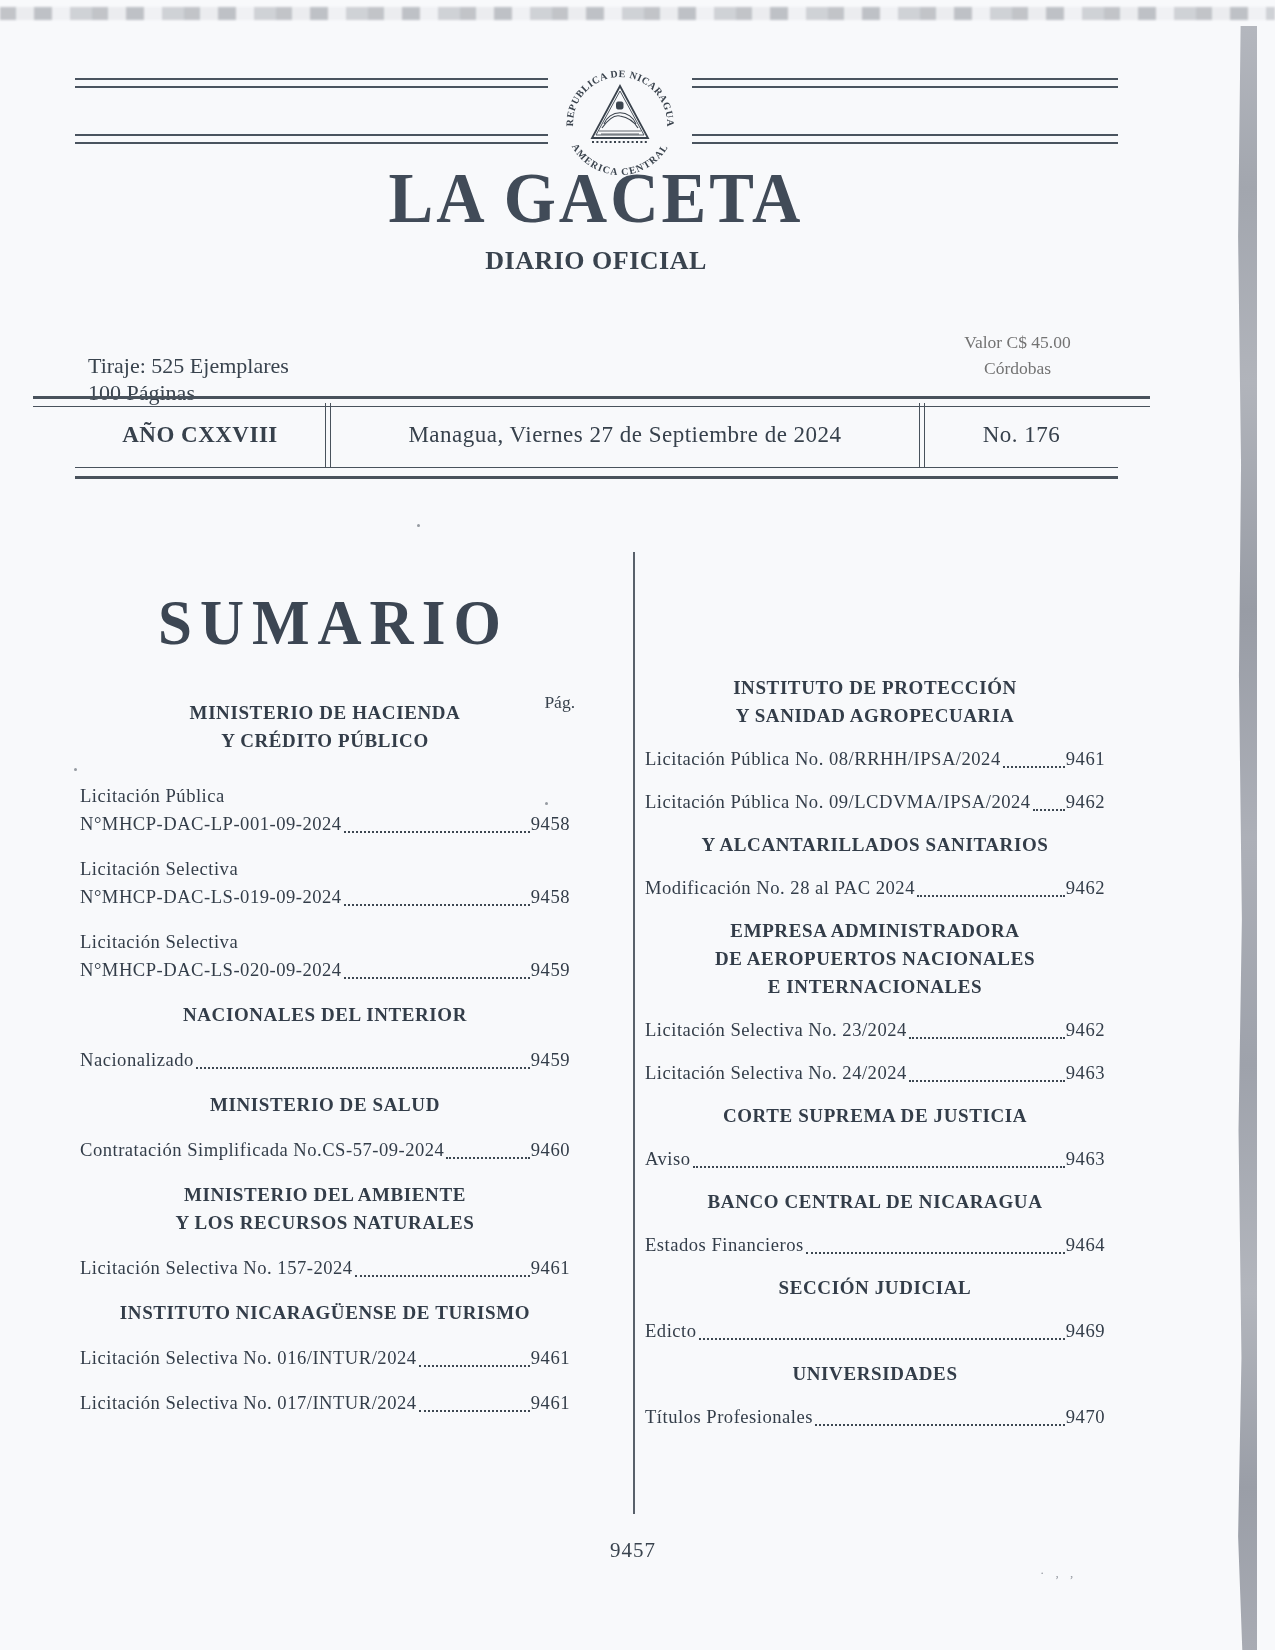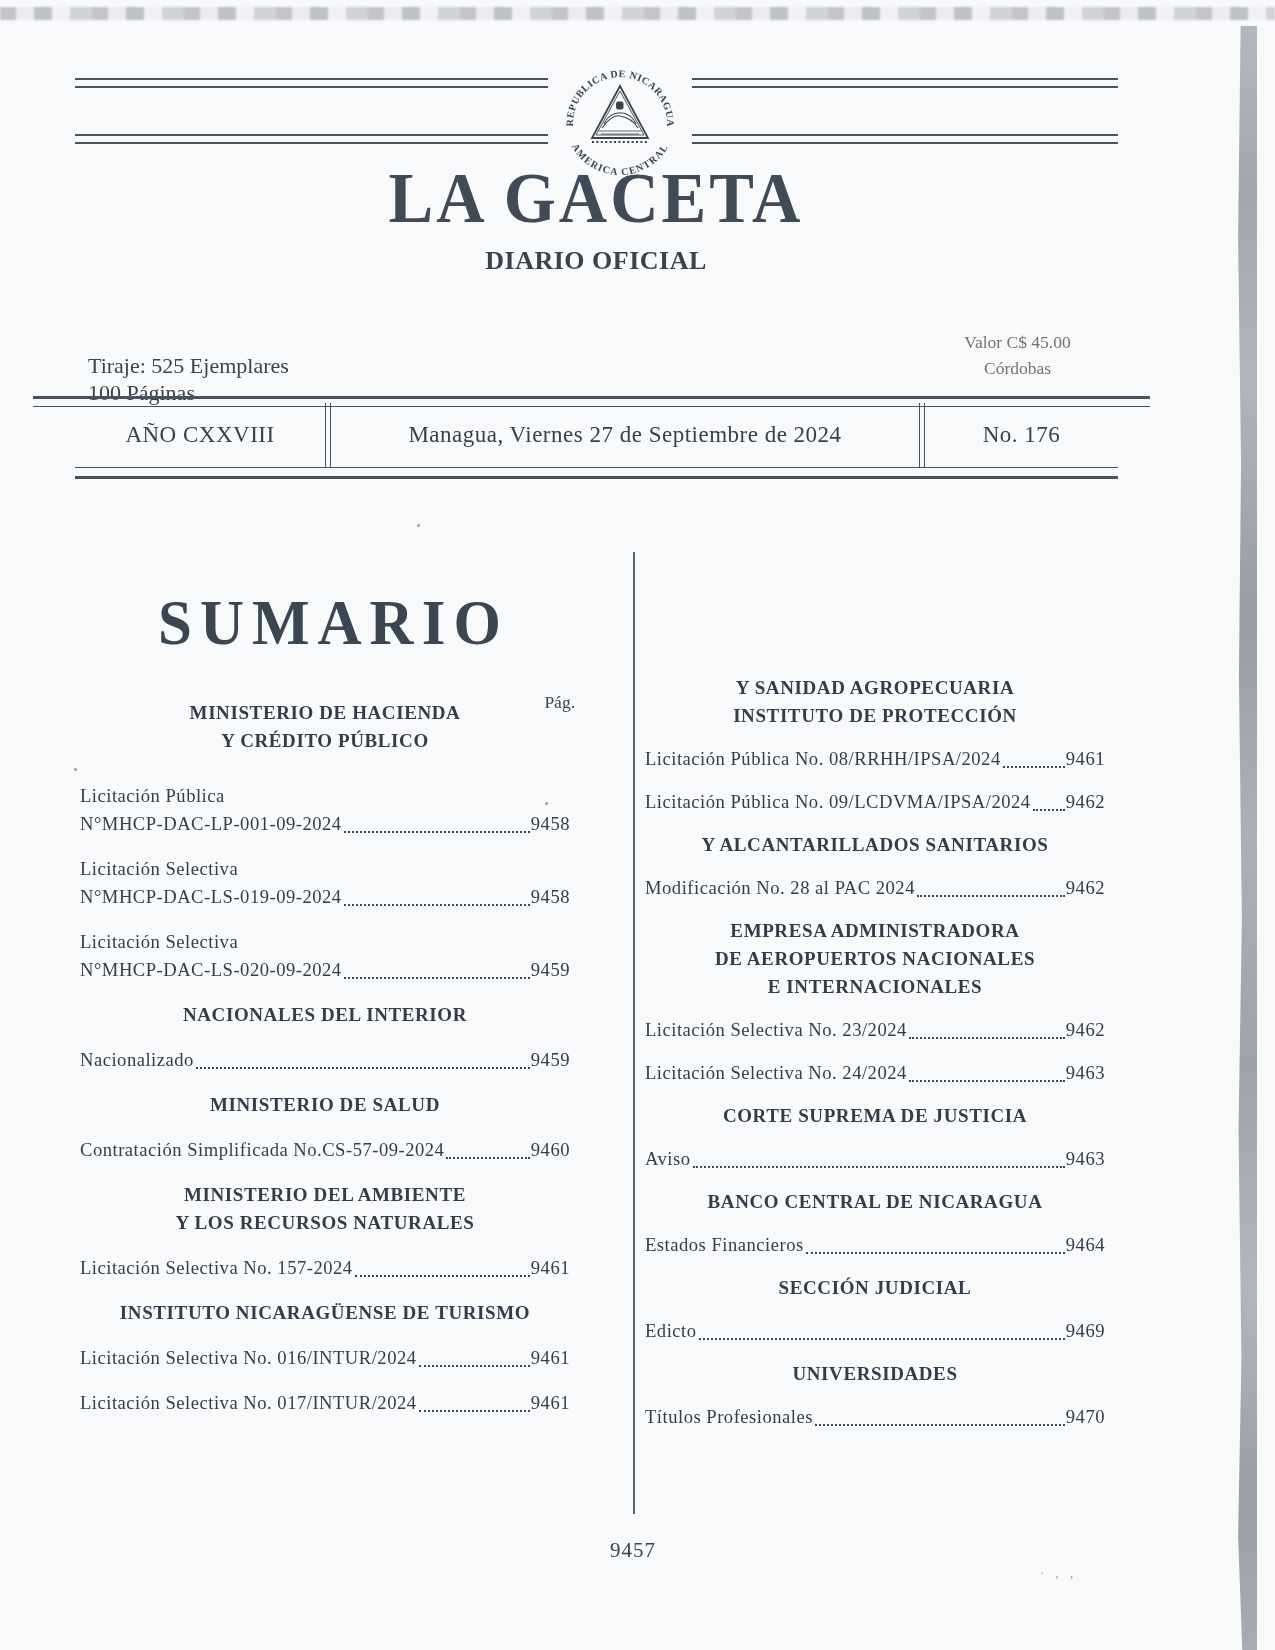--- a/index.html
+++ b/index.html
@@ -46,21 +46,21 @@
   .gaceta-sub{font-size:26px;font-weight:bold;color:#39434e;margin-top:14px;letter-spacing:.5px;}
   .gaceta-phones{font-size:17.5px;color:#39434e;margin-top:3px;}
   .tiraje{position:absolute;left:88px;top:329px;font-size:22px;line-height:27px;color:#39434e;margin-top:23px;}
   .valor{position:absolute;left:945px;top:329px;width:145px;font-size:17.5px;line-height:26px;color:#737373;text-align:center;}
   .valor .v1{white-space:nowrap;}
   
   .rule-heavy-top{position:absolute;left:33px;top:396px;width:1117px;height:7px;
     border-top:3px solid #49525c;border-bottom:1.5px solid #49525c;}
   .issue-bar{position:absolute;left:75px;top:403px;width:1043px;height:64px;display:flex;align-items:center;}
   .issue-cell{text-align:center;font-size:23px;color:#37414c;letter-spacing:.5px;}
-  .issue-cell.c1{width:250px;}
+  .issue-cell.c1{width:250px;font-weight:bold;}
   .issue-cell.c2{flex:1;}
   .issue-cell.c3{width:193px;}
   .issue-divider{width:4px;align-self:stretch;border-left:1.5px solid #49525c;border-right:1.5px solid #49525c;}
   .rule-heavy-bottom{position:absolute;left:75px;top:467px;width:1043px;height:8px;
     border-top:1.5px solid #49525c;border-bottom:3.5px solid #49525c;}
   
   .sumario-title{
     position:absolute;left:158px;top:586px;
     font-size:61px;font-weight:bold;color:#3c4653;letter-spacing:8px;
     transform:scaleY(1.05);transform-origin:top left;
@@ -235,22 +235,22 @@
             <span class="entry-ref">Licitación Selectiva No. 017/INTUR/2024</span>
             <span class="entry-dots"></span>
             <span class="entry-page">9461</span>
           </div>
         </div>
       </div>
     </div>
   <div id="col-right" class="toc-col right">
       <div class="toc-section">
         <div class="toc-heading">
+          <div>INSTITUTO DE PROTECCIÓN</div>
           <div>Y SANIDAD AGROPECUARIA</div>
-          <div>INSTITUTO DE PROTECCIÓN</div>
         </div>
         <div class="toc-entry">
           <div class="entry-row">
             <span class="entry-ref">Licitación Pública No. 08/RRHH/IPSA/2024</span>
             <span class="entry-dots"></span>
             <span class="entry-page">9461</span>
           </div>
         </div>
         <div class="toc-entry">
           <div class="entry-row">

